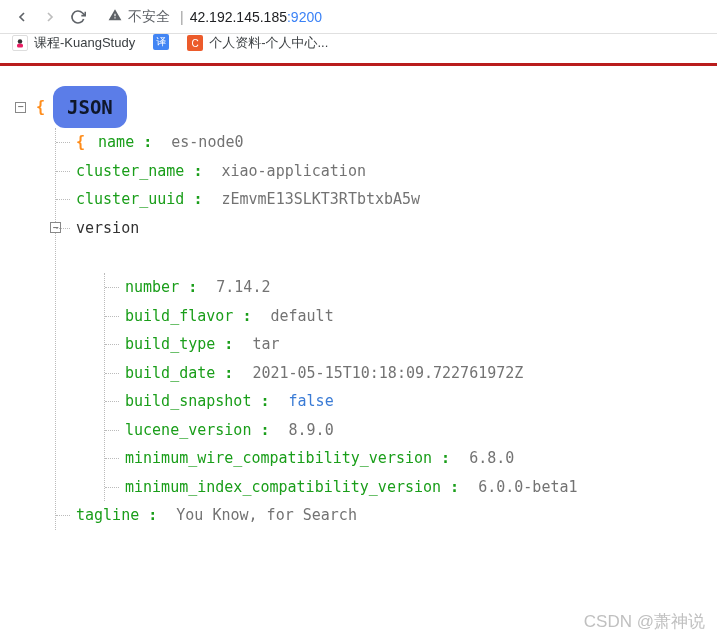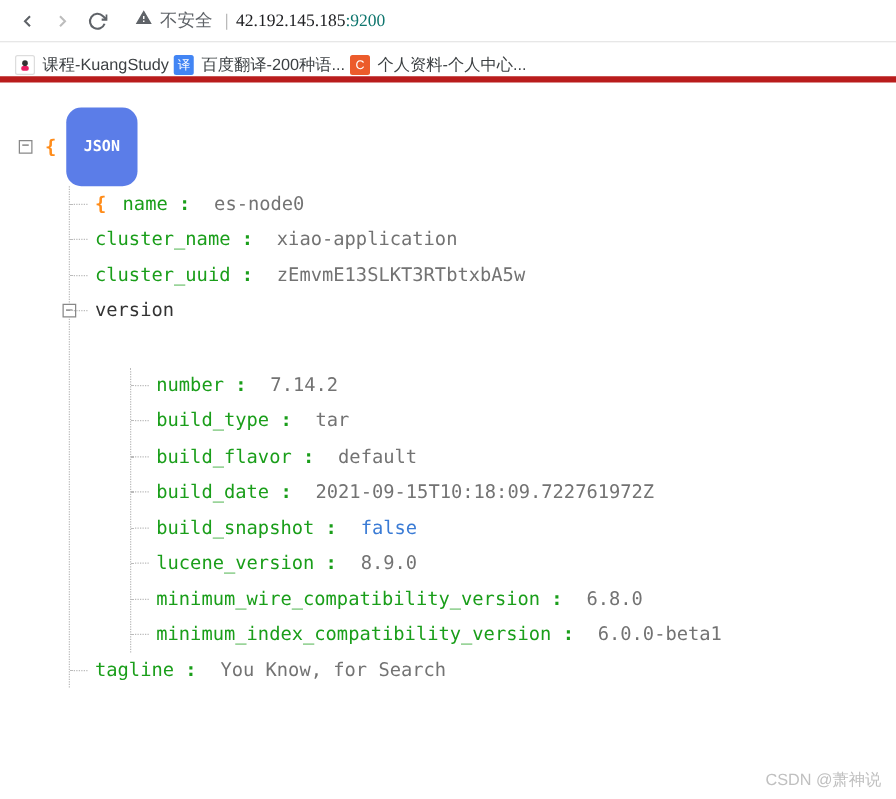--- a/index.html
+++ b/index.html
@@ -3,56 +3,56 @@
   <meta charset="utf-8">
   <style>
     * { margin: 0; padding: 0; box-sizing: border-box; }
     body { font-family: Arial, sans-serif; font-size: 14px; background: #fff; width: 717px; height: 639px; overflow: hidden; position: relative; }
     
     
     .chrome-bar { display: flex; align-items: center; height: 34px; padding: 0 8px; background: #fff; border-bottom: 1px solid #e0e0e0; }
     .nav-arrow { width: 28px; height: 28px; display: flex; align-items: center; justify-content: center; color: #5f6368; cursor: pointer; }
     .nav-arrow.disabled { color: #bdbdbd; }
     .reload { width: 28px; height: 28px; display: flex; align-items: center; justify-content: center; color: #5f6368; cursor: pointer; }
-    .address { flex: 1; display: flex; align-items: flex-end; margin-left: 8px; padding: 4px 8px; color: #5f6368; font-family: Liberation Serif, serif; }
+    .address { flex: 1; display: flex; align-items: center; margin-left: 8px; padding: 4px 8px; color: #5f6368; }
     .warn { margin-right: 6px; color: #5f6368; }
     .insecure { color: #5f6368; margin-right: 4px; }
     .divider { color: #9e9e9e; margin: 0 6px; }
     .url-host { color: #202124; }
-    .url-port { color: #0f766e; }
+    .url-port { color: #3b82f6; }
     
     
-    .bookmarks { display: flex; align-items: flex-end; height: 32px; padding: 0 12px; gap: 4px; background: #fff; border-bottom: 5px solid #b91c1c; }
+    .bookmarks { display: flex; align-items: flex-start; height: 32px; padding: 0 12px; gap: 18px; background: #fff; border-bottom: 3px solid #b91c1c; }
     .bookmark { display: flex; align-items: center; gap: 6px; color: #3c4043; font-size: 13px; cursor: pointer; white-space: nowrap; }
     .favicon { width: 16px; height: 16px; display: flex; align-items: center; justify-content: center; border-radius: 2px; font-size: 10px; color: #fff; flex-shrink: 0; }
     .fav-kuang { background: #fff; border: 1px solid #ddd; }
     .fav-baidu { background: #4285f4; }
     .fav-csdn { background: #ec5b2b; }
     .fav-ali { background: #fff; border: 1px solid #ff6a00; }
     
     
     .content { padding: 20px 15px; font-family: Consolas, Monaco, monospace; font-size: 15px; line-height: 1.9; }
     .json-root { display: flex; align-items: center; }
     .toggle { width: 11px; height: 11px; border: 1px solid #888; display: inline-flex; align-items: center; justify-content: center; font-size: 10px; line-height: 1; color: #555; margin-right: 10px; cursor: pointer; background: #fff; }
-    .json-badge { background: #5b7de8; color: #ffffff; padding: 20px 14px; border-radius: 12px; font-weight: bold; font-size: 12px; margin-left: 4px; }
+    .json-badge { background: #5b7de8; color: #0f172a; padding: 3px 14px; border-radius: 12px; font-weight: bold; font-size: 19px; margin-left: 4px; }
     .children { margin-left: 40px; border-left: 1px dotted #bbb; padding-left: 0; }
     .children2 { margin-left: 28px; border-left: 1px dotted #bbb; padding-left: 0; }
     .row { position: relative; padding-left: 20px; }
     .row::before { content: ''; position: absolute; left: 0; top: 14px; width: 14px; border-top: 1px dotted #bbb; }
     .bracket { color: #ff8c1a; font-weight: bold; margin-right: 4px; }
     .key { color: #1a9e1a; font-weight: normal; }
     .colon { color: #1a9e1a; font-weight: bold; margin-right: 10px; }
     .val-str { color: #737373; }
     .val-bool { color: #3a7bd5; }
     .obj-key { color: #333; }
     .version-row { display: flex; align-items: center; }
     .version-row .toggle { margin-left: -26px; margin-right: 15px; }
     
     
-    .watermark { position: absolute; bottom: 6px; right: 12px; color: #c0c0c0; font-size: 13px; font-family: Arial, sans-serif; }
+    .watermark { position: absolute; bottom: 6px; right: 12px; color: #c0c0c0; font-size: 17px; font-family: Arial, sans-serif; }
   </style>
 </head>
 <body>
 
 <div class="chrome-bar">
   <div class="nav-arrow">
     <svg width="16" height="16" viewBox="0 0 24 24" fill="none" stroke="currentColor" stroke-width="2.5">
         <path d="M15 18l-6-6 6-6"></path>
       </svg>
   </div>
@@ -85,21 +85,20 @@
     <span class="favicon fav-kuang">
       <svg width="12" height="12" viewBox="0 0 16 16">
           <circle cx="8" cy="6" r="3" fill="#333"></circle>
           <rect x="4" y="9" width="8" height="5" rx="2" fill="#e91e63"></rect>
         </svg>
     </span>
     <span>课程-KuangStudy</span>
   </div>
   <div class="bookmark">
     <span class="favicon fav-baidu">译</span>
-    <span>百度翻译-200种语...</span>
   </div>
   <div class="bookmark">
     <span class="favicon fav-csdn">C</span>
     <span>个人资料-个人中心...</span>
   </div>
 </div>
 
 <div class="content">
   <div class="json-root">
     <span class="toggle">−</span>
@@ -123,30 +122,30 @@
     <div class="row version-row">
       <span class="toggle">−</span>
       <span class="obj-key">version</span>
     </div>
     <div class="children2" style="margin-left:48px;margin-top:31px;">
       <div class="row">
         <span class="key">number</span><span class="colon"> :</span>
         <span class="val-str">7.14.2</span>
       </div>
       <div class="row">
+        <span class="key">build_flavor</span><span class="colon"> :</span>
+        <span class="val-str">default</span>
+      </div>
+      <div class="row">
         <span class="key">build_type</span><span class="colon"> :</span>
         <span class="val-str">tar</span>
       </div>
       <div class="row">
-        <span class="key">build_flavor</span><span class="colon"> :</span>
-        <span class="val-str">default</span>
-      </div>
-      <div class="row">
         <span class="key">build_date</span><span class="colon"> :</span>
-        <span class="val-str">2021-09-15T10:18:09.722761972Z</span>
+        <span class="val-str">2021-05-15T10:18:09.722761972Z</span>
       </div>
       <div class="row">
         <span class="key">build_snapshot</span><span class="colon"> :</span>
         <span class="val-bool">false</span>
       </div>
       <div class="row">
         <span class="key">lucene_version</span><span class="colon"> :</span>
         <span class="val-str">8.9.0</span>
       </div>
       <div class="row">

